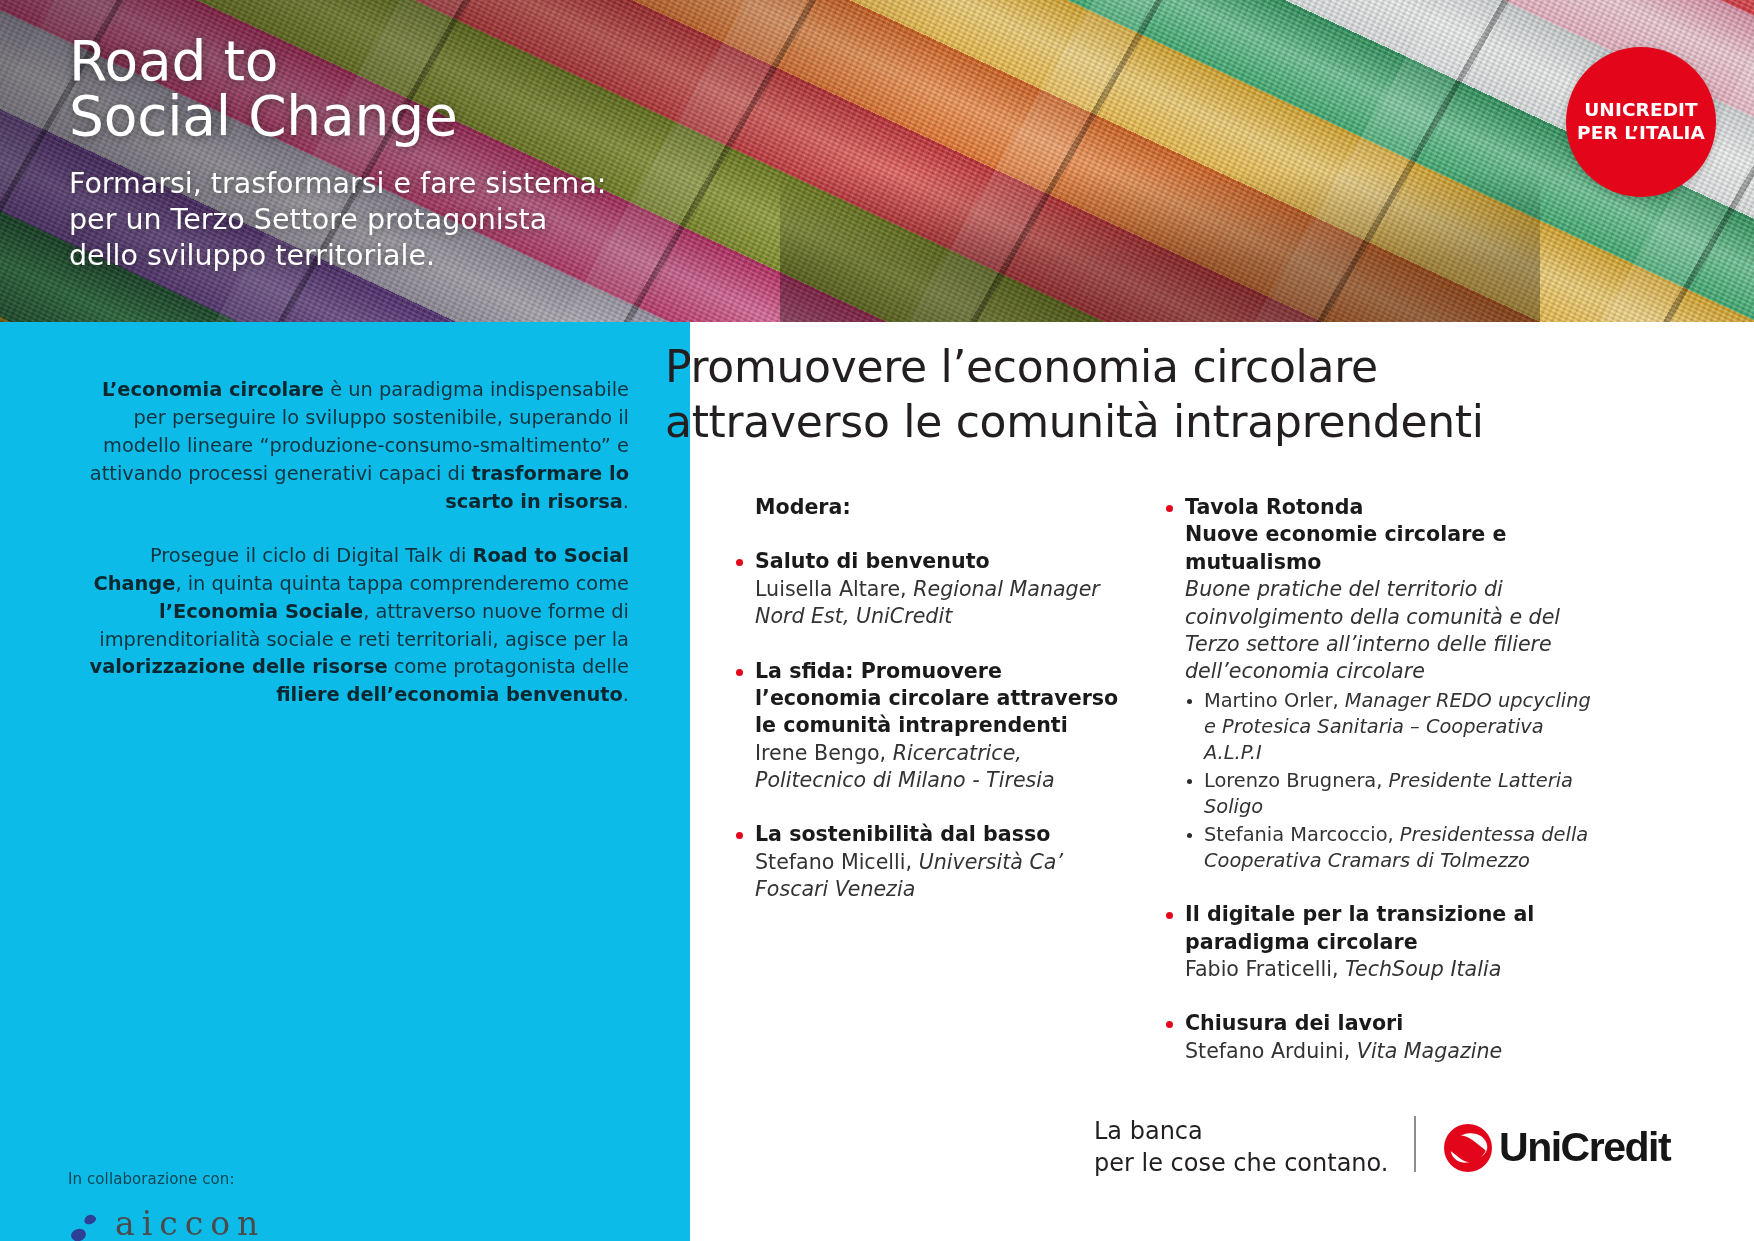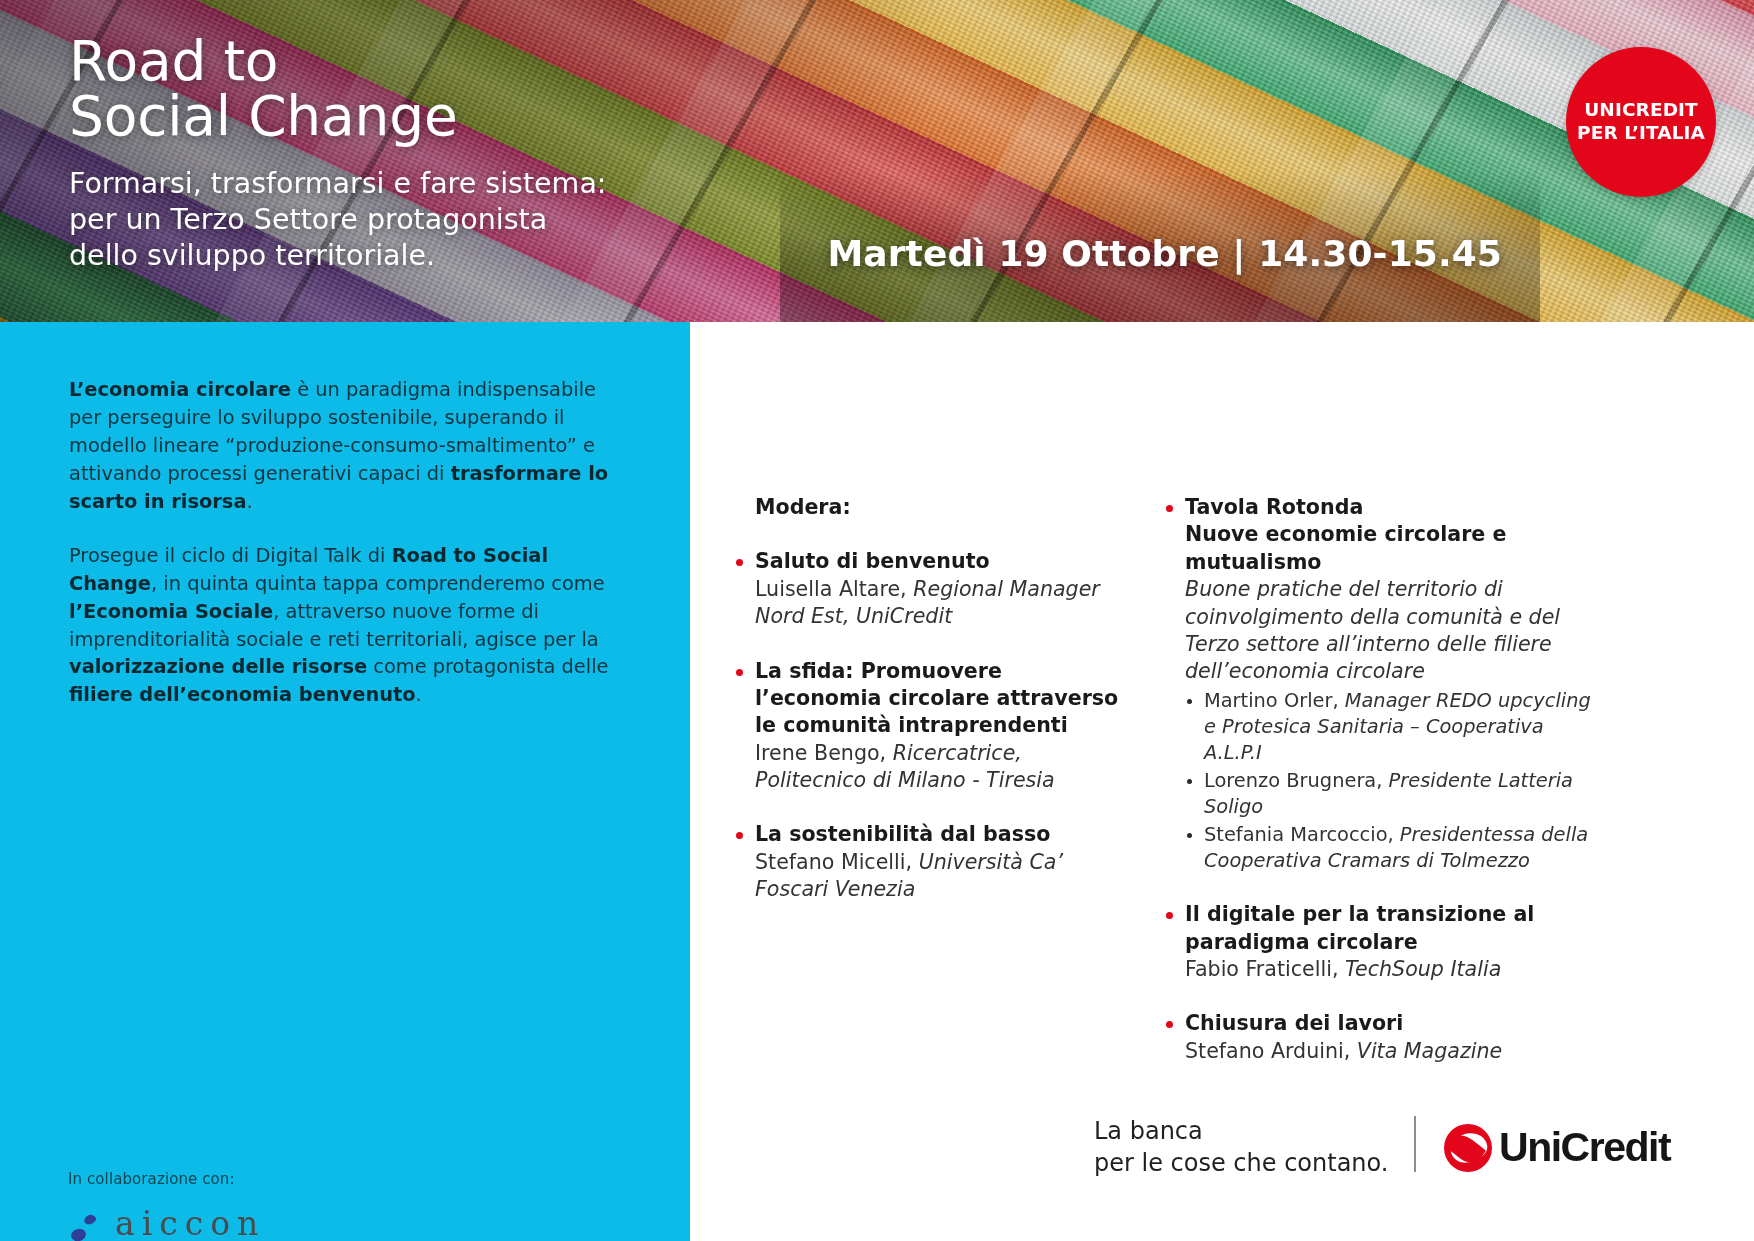--- a/index.html
+++ b/index.html
@@ -91,20 +91,21 @@
     box-shadow:0 2px 10px rgba(0,0,0,.18);
   }
   .badge span {
     color:#fff; font-size:18.5px; font-weight:700; line-height:1.22; letter-spacing:.1px;
   }
 
   
   .left-panel {
     position:absolute; left:0; top:322px; width:690px; height:919px;
     background:#0dbbe9;
+    text-align:right;
   }
   .intro {
     position:absolute; left:69px; top:54px; width:560px;
     color:#10343f; font-size:19.4px; line-height:1.44;
   }
   .intro p { margin-bottom:26px; }
   .intro p:last-child { margin-bottom:0; }
   .intro b { font-weight:700; color:#0b2730; }
 
   .collab-label {
@@ -197,21 +198,20 @@
       <span>Road to</span>
       <span class="l2">Social Change</span>
     </div>
     <div class="title-sub">
       <span>Formarsi, trasformarsi e fare sistema:</span>
       <span>per un Terzo Settore protagonista</span>
       <span>dello sviluppo territoriale.</span>
     </div>
   </div>
 
-  <div class="date-line">Martedì 19 Ottobre | 14.30-15.45</div>
 
   <div class="badge">
     <span>UNICREDIT</span>
     <span>PER L’ITALIA</span>
   </div>
 </div>
 
 <div class="left-panel">
 
   <div class="intro">
@@ -227,20 +227,24 @@
         <div class="d2"></div>
     </div>
     <div class="word">aiccon</div>
 
   </div>
 
 </div>
 
 <div class="right">
 
+  <div class="talk-title">
+    <span>Promuovere l’economia circolare</span>
+    <span>attraverso le comunità intraprendenti</span>
+  </div>
 
   <div class="cols">
 
     <div class="col-a">
 
       <div class="blk nobullet">
         <div class="h">Modera:</div>
       </div>
 
       <div class="blk bullet">

